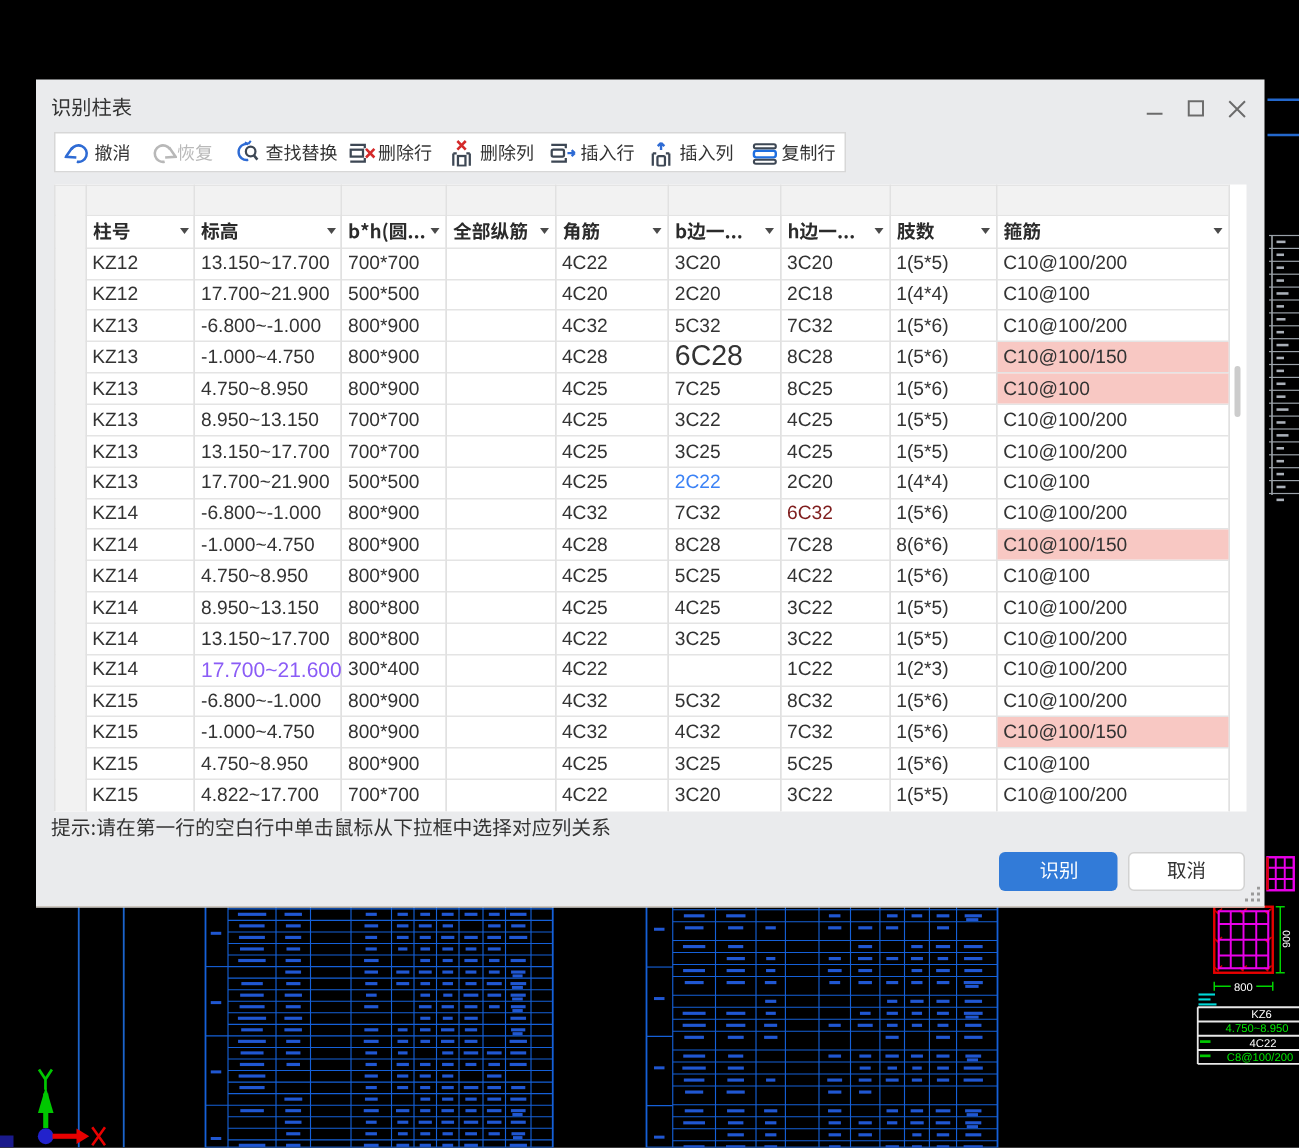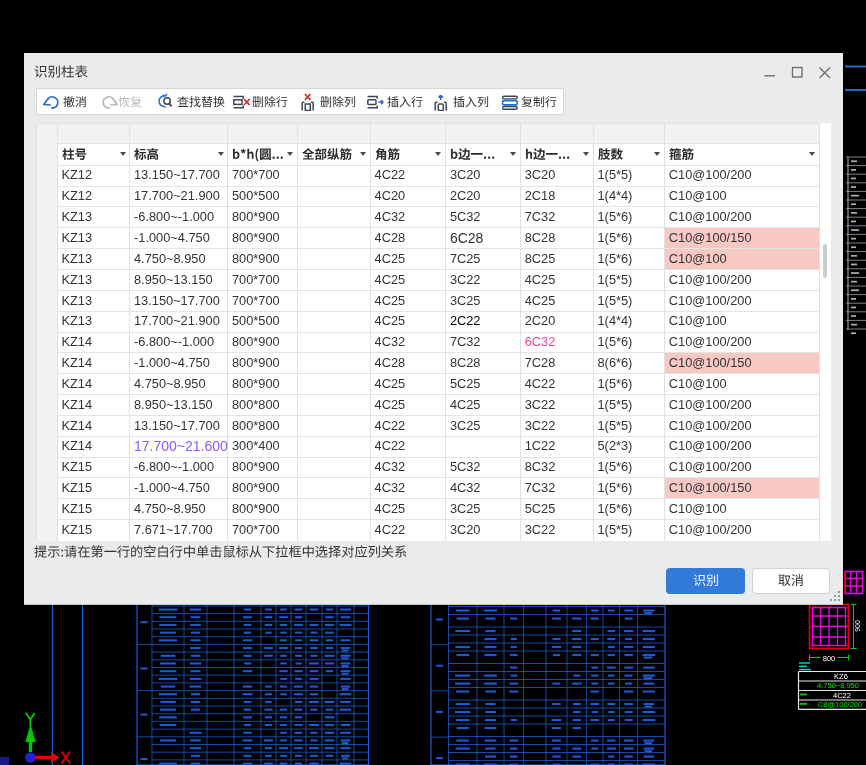--- a/index.html
+++ b/index.html
@@ -689,21 +689,21 @@
       <div style="position:absolute;left:196.0px;top:88.10px;font-size:12.8px;line-height:12.8px;color:#333">800*900</div>
       <div style="position:absolute;left:338.6px;top:88.10px;font-size:12.8px;line-height:12.8px;color:#333">4C32</div>
       <div style="position:absolute;left:413.9px;top:88.10px;font-size:12.8px;line-height:12.8px;color:#333">5C32</div>
       <div style="position:absolute;left:488.7px;top:88.10px;font-size:12.8px;line-height:12.8px;color:#333">7C32</div>
       <div style="position:absolute;left:561.5px;top:88.10px;font-size:12.8px;line-height:12.8px;color:#333">1(5*6)</div>
       <div style="position:absolute;left:632.8px;top:88.10px;font-size:12.8px;line-height:12.8px;color:#333">C10@100/200</div>
       <div style="position:absolute;left:25.5px;top:108.95px;font-size:12.8px;line-height:12.8px;color:#333">KZ13</div>
       <div style="position:absolute;left:98.0px;top:108.95px;font-size:12.8px;line-height:12.8px;color:#333">-1.000~4.750</div>
       <div style="position:absolute;left:196.0px;top:108.95px;font-size:12.8px;line-height:12.8px;color:#333">800*900</div>
       <div style="position:absolute;left:338.6px;top:108.95px;font-size:12.8px;line-height:12.8px;color:#333">4C28</div>
-      <div style="position:absolute;left:413.9px;top:108.95px;font-size:14px;line-height:12.8px;color:#333">6C28</div>
+      <div style="position:absolute;left:413.9px;top:108.95px;font-size:19px;line-height:12.8px;color:#333">6C28</div>
       <div style="position:absolute;left:488.7px;top:108.95px;font-size:12.8px;line-height:12.8px;color:#333">8C28</div>
       <div style="position:absolute;left:561.5px;top:108.95px;font-size:12.8px;line-height:12.8px;color:#333">1(5*6)</div>
       <div style="position:absolute;left:632.8px;top:108.95px;font-size:12.8px;line-height:12.8px;color:#333">C10@100/150</div>
       <div style="position:absolute;left:25.5px;top:129.80px;font-size:12.8px;line-height:12.8px;color:#333">KZ13</div>
       <div style="position:absolute;left:98.0px;top:129.80px;font-size:12.8px;line-height:12.8px;color:#333">4.750~8.950</div>
       <div style="position:absolute;left:196.0px;top:129.80px;font-size:12.8px;line-height:12.8px;color:#333">800*900</div>
       <div style="position:absolute;left:338.6px;top:129.80px;font-size:12.8px;line-height:12.8px;color:#333">4C25</div>
       <div style="position:absolute;left:413.9px;top:129.80px;font-size:12.8px;line-height:12.8px;color:#333">7C25</div>
       <div style="position:absolute;left:488.7px;top:129.80px;font-size:12.8px;line-height:12.8px;color:#333">8C25</div>
       <div style="position:absolute;left:561.5px;top:129.80px;font-size:12.8px;line-height:12.8px;color:#333">1(5*6)</div>
@@ -721,30 +721,30 @@
       <div style="position:absolute;left:196.0px;top:171.50px;font-size:12.8px;line-height:12.8px;color:#333">700*700</div>
       <div style="position:absolute;left:338.6px;top:171.50px;font-size:12.8px;line-height:12.8px;color:#333">4C25</div>
       <div style="position:absolute;left:413.9px;top:171.50px;font-size:12.8px;line-height:12.8px;color:#333">3C25</div>
       <div style="position:absolute;left:488.7px;top:171.50px;font-size:12.8px;line-height:12.8px;color:#333">4C25</div>
       <div style="position:absolute;left:561.5px;top:171.50px;font-size:12.8px;line-height:12.8px;color:#333">1(5*5)</div>
       <div style="position:absolute;left:632.8px;top:171.50px;font-size:12.8px;line-height:12.8px;color:#333">C10@100/200</div>
       <div style="position:absolute;left:25.5px;top:192.35px;font-size:12.8px;line-height:12.8px;color:#333">KZ13</div>
       <div style="position:absolute;left:98.0px;top:192.35px;font-size:12.8px;line-height:12.8px;color:#333">17.700~21.900</div>
       <div style="position:absolute;left:196.0px;top:192.35px;font-size:12.8px;line-height:12.8px;color:#333">500*500</div>
       <div style="position:absolute;left:338.6px;top:192.35px;font-size:12.8px;line-height:12.8px;color:#333">4C25</div>
-      <div style="position:absolute;left:413.9px;top:192.35px;font-size:12.8px;line-height:12.8px;color:#000000">2C22</div>
+      <div style="position:absolute;left:413.9px;top:192.35px;font-size:12.8px;line-height:12.8px;color:#3b82f6">2C22</div>
       <div style="position:absolute;left:488.7px;top:192.35px;font-size:12.8px;line-height:12.8px;color:#333">2C20</div>
       <div style="position:absolute;left:561.5px;top:192.35px;font-size:12.8px;line-height:12.8px;color:#333">1(4*4)</div>
       <div style="position:absolute;left:632.8px;top:192.35px;font-size:12.8px;line-height:12.8px;color:#333">C10@100</div>
       <div style="position:absolute;left:25.5px;top:213.20px;font-size:12.8px;line-height:12.8px;color:#333">KZ14</div>
       <div style="position:absolute;left:98.0px;top:213.20px;font-size:12.8px;line-height:12.8px;color:#333">-6.800~-1.000</div>
       <div style="position:absolute;left:196.0px;top:213.20px;font-size:12.8px;line-height:12.8px;color:#333">800*900</div>
       <div style="position:absolute;left:338.6px;top:213.20px;font-size:12.8px;line-height:12.8px;color:#333">4C32</div>
       <div style="position:absolute;left:413.9px;top:213.20px;font-size:12.8px;line-height:12.8px;color:#333">7C32</div>
-      <div style="position:absolute;left:488.7px;top:213.20px;font-size:12.8px;line-height:12.8px;color:#ec4899">6C32</div>
+      <div style="position:absolute;left:488.7px;top:213.20px;font-size:12.8px;line-height:12.8px;color:#7f1d1d">6C32</div>
       <div style="position:absolute;left:561.5px;top:213.20px;font-size:12.8px;line-height:12.8px;color:#333">1(5*6)</div>
       <div style="position:absolute;left:632.8px;top:213.20px;font-size:12.8px;line-height:12.8px;color:#333">C10@100/200</div>
       <div style="position:absolute;left:25.5px;top:234.05px;font-size:12.8px;line-height:12.8px;color:#333">KZ14</div>
       <div style="position:absolute;left:98.0px;top:234.05px;font-size:12.8px;line-height:12.8px;color:#333">-1.000~4.750</div>
       <div style="position:absolute;left:196.0px;top:234.05px;font-size:12.8px;line-height:12.8px;color:#333">800*900</div>
       <div style="position:absolute;left:338.6px;top:234.05px;font-size:12.8px;line-height:12.8px;color:#333">4C28</div>
       <div style="position:absolute;left:413.9px;top:234.05px;font-size:12.8px;line-height:12.8px;color:#333">8C28</div>
       <div style="position:absolute;left:488.7px;top:234.05px;font-size:12.8px;line-height:12.8px;color:#333">7C28</div>
       <div style="position:absolute;left:561.5px;top:234.05px;font-size:12.8px;line-height:12.8px;color:#333">8(6*6)</div>
       <div style="position:absolute;left:632.8px;top:234.05px;font-size:12.8px;line-height:12.8px;color:#333">C10@100/150</div>
@@ -770,21 +770,21 @@
       <div style="position:absolute;left:338.6px;top:296.60px;font-size:12.8px;line-height:12.8px;color:#333">4C22</div>
       <div style="position:absolute;left:413.9px;top:296.60px;font-size:12.8px;line-height:12.8px;color:#333">3C25</div>
       <div style="position:absolute;left:488.7px;top:296.60px;font-size:12.8px;line-height:12.8px;color:#333">3C22</div>
       <div style="position:absolute;left:561.5px;top:296.60px;font-size:12.8px;line-height:12.8px;color:#333">1(5*5)</div>
       <div style="position:absolute;left:632.8px;top:296.60px;font-size:12.8px;line-height:12.8px;color:#333">C10@100/200</div>
       <div style="position:absolute;left:25.5px;top:317.45px;font-size:12.8px;line-height:12.8px;color:#333">KZ14</div>
       <div style="position:absolute;left:98.0px;top:317.45px;font-size:14px;line-height:12.8px;color:#8b5cf6">17.700~21.600</div>
       <div style="position:absolute;left:196.0px;top:317.45px;font-size:12.8px;line-height:12.8px;color:#333">300*400</div>
       <div style="position:absolute;left:338.6px;top:317.45px;font-size:12.8px;line-height:12.8px;color:#333">4C22</div>
       <div style="position:absolute;left:488.7px;top:317.45px;font-size:12.8px;line-height:12.8px;color:#333">1C22</div>
-      <div style="position:absolute;left:561.5px;top:317.45px;font-size:12.8px;line-height:12.8px;color:#333">5(2*3)</div>
+      <div style="position:absolute;left:561.5px;top:317.45px;font-size:12.8px;line-height:12.8px;color:#333">1(2*3)</div>
       <div style="position:absolute;left:632.8px;top:317.45px;font-size:12.8px;line-height:12.8px;color:#333">C10@100/200</div>
       <div style="position:absolute;left:25.5px;top:338.30px;font-size:12.8px;line-height:12.8px;color:#333">KZ15</div>
       <div style="position:absolute;left:98.0px;top:338.30px;font-size:12.8px;line-height:12.8px;color:#333">-6.800~-1.000</div>
       <div style="position:absolute;left:196.0px;top:338.30px;font-size:12.8px;line-height:12.8px;color:#333">800*900</div>
       <div style="position:absolute;left:338.6px;top:338.30px;font-size:12.8px;line-height:12.8px;color:#333">4C32</div>
       <div style="position:absolute;left:413.9px;top:338.30px;font-size:12.8px;line-height:12.8px;color:#333">5C32</div>
       <div style="position:absolute;left:488.7px;top:338.30px;font-size:12.8px;line-height:12.8px;color:#333">8C32</div>
       <div style="position:absolute;left:561.5px;top:338.30px;font-size:12.8px;line-height:12.8px;color:#333">1(5*6)</div>
       <div style="position:absolute;left:632.8px;top:338.30px;font-size:12.8px;line-height:12.8px;color:#333">C10@100/200</div>
       <div style="position:absolute;left:25.5px;top:359.15px;font-size:12.8px;line-height:12.8px;color:#333">KZ15</div>
@@ -797,21 +797,21 @@
       <div style="position:absolute;left:632.8px;top:359.15px;font-size:12.8px;line-height:12.8px;color:#333">C10@100/150</div>
       <div style="position:absolute;left:25.5px;top:380.00px;font-size:12.8px;line-height:12.8px;color:#333">KZ15</div>
       <div style="position:absolute;left:98.0px;top:380.00px;font-size:12.8px;line-height:12.8px;color:#333">4.750~8.950</div>
       <div style="position:absolute;left:196.0px;top:380.00px;font-size:12.8px;line-height:12.8px;color:#333">800*900</div>
       <div style="position:absolute;left:338.6px;top:380.00px;font-size:12.8px;line-height:12.8px;color:#333">4C25</div>
       <div style="position:absolute;left:413.9px;top:380.00px;font-size:12.8px;line-height:12.8px;color:#333">3C25</div>
       <div style="position:absolute;left:488.7px;top:380.00px;font-size:12.8px;line-height:12.8px;color:#333">5C25</div>
       <div style="position:absolute;left:561.5px;top:380.00px;font-size:12.8px;line-height:12.8px;color:#333">1(5*6)</div>
       <div style="position:absolute;left:632.8px;top:380.00px;font-size:12.8px;line-height:12.8px;color:#333">C10@100</div>
       <div style="position:absolute;left:25.5px;top:400.85px;font-size:12.8px;line-height:12.8px;color:#333">KZ15</div>
-      <div style="position:absolute;left:98.0px;top:400.85px;font-size:12.8px;line-height:12.8px;color:#333">7.671~17.700</div>
+      <div style="position:absolute;left:98.0px;top:400.85px;font-size:12.8px;line-height:12.8px;color:#333">4.822~17.700</div>
       <div style="position:absolute;left:196.0px;top:400.85px;font-size:12.8px;line-height:12.8px;color:#333">700*700</div>
       <div style="position:absolute;left:338.6px;top:400.85px;font-size:12.8px;line-height:12.8px;color:#333">4C22</div>
       <div style="position:absolute;left:413.9px;top:400.85px;font-size:12.8px;line-height:12.8px;color:#333">3C20</div>
       <div style="position:absolute;left:488.7px;top:400.85px;font-size:12.8px;line-height:12.8px;color:#333">3C22</div>
       <div style="position:absolute;left:561.5px;top:400.85px;font-size:12.8px;line-height:12.8px;color:#333">1(5*5)</div>
       <div style="position:absolute;left:632.8px;top:400.85px;font-size:12.8px;line-height:12.8px;color:#333">C10@100/200</div>
     </div>
     <div style="position:absolute;left:796px;top:70px;width:11px;height:418px;background:#fff"></div>
     <div style="position:absolute;left:799px;top:191px;width:4px;height:34px;background:#cccccc;border-radius:2px"></div>
     <svg style="position:absolute;left:10px;top:0;overflow:visible" width="1" height="1">

